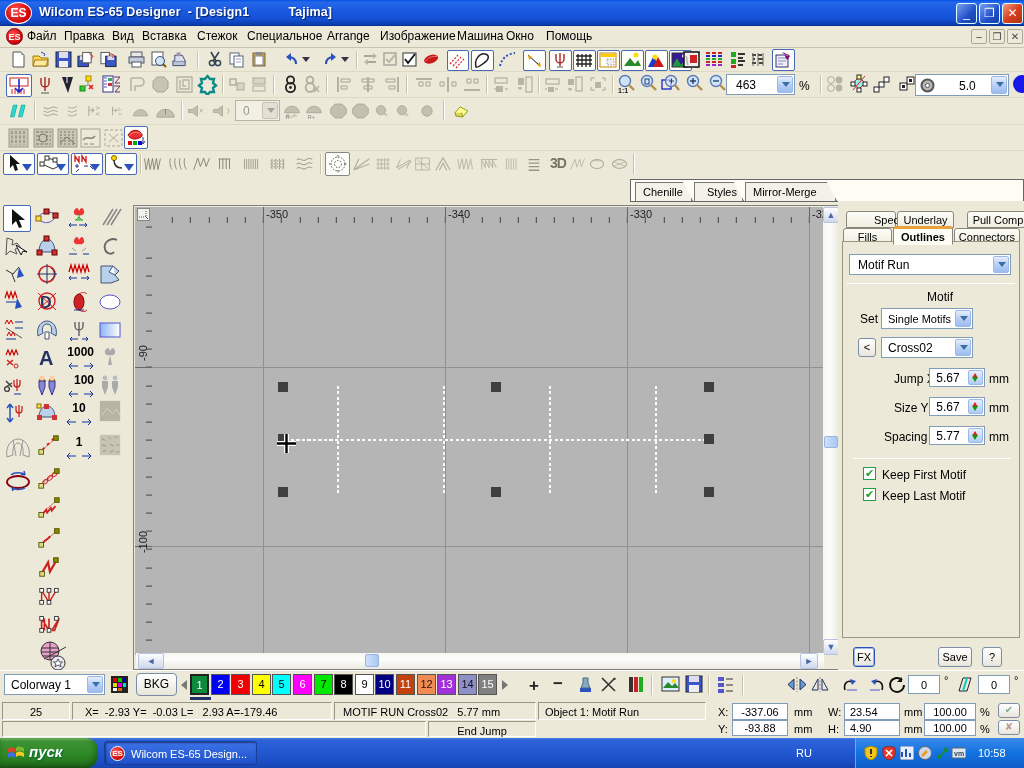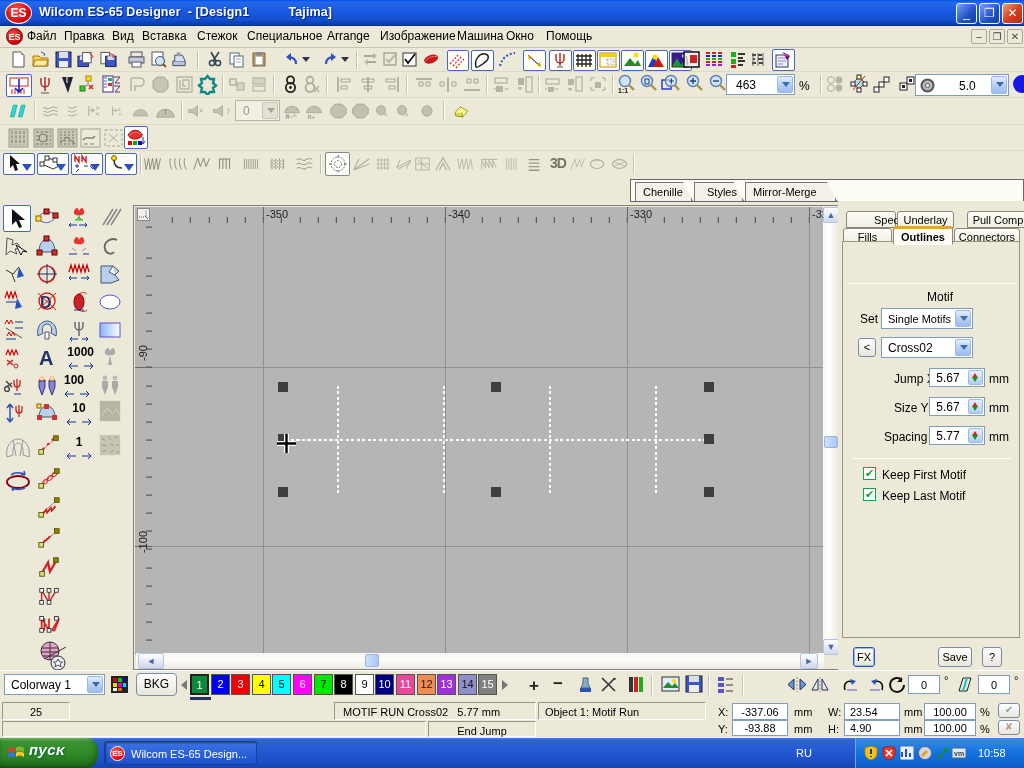--- a/index.html
+++ b/index.html
@@ -763,21 +763,21 @@
       <circle cx="4" cy="14" r="2.4" fill="none" stroke="#444" stroke-width="1.4"></circle>
       <path d="M14 4v12M11 5v4a3 3 0 006 0V5" fill="none" stroke="#c22" stroke-width="1.3"></path>
       <path d="M11 19h7" stroke="#139"></path>
     </svg>
 <svg class="lic" style="left:34px;top:196px;" viewBox="0 0 26 24">
       <path d="M5 8c1-4 5-4 6 0 1-4-3 8 0 0zM15 8c1-4 5-4 6 0" fill="#fd0" stroke="#860"></path>
       <path d="M5 8h6v6l-3 8-3-8zM15 8h6v6l-3 8-3-8z" fill="#88c" stroke="#339"></path>
       <circle cx="8" cy="5" r="2.4" fill="#fca"></circle>
       <circle cx="18" cy="5" r="2.4" fill="#fca"></circle>
     </svg>
-<div class="abs" style="left:64px;top:196px;width:30px;text-align:left;font-size:12px;font-weight:bold;">100<svg width="26" height="8" viewBox="0 0 26 8">
+<div class="abs" style="left:64px;top:196px;width:30px;text-align:right;font-size:12px;font-weight:bold;">100<svg width="26" height="8" viewBox="0 0 26 8">
         <path d="M1 4h9m-9 0l3-3m-3 3l3 3m21-3h-9m9 0l-3-3m3 3l-3 3" stroke="#139" fill="none"></path>
       </svg></div>
 <svg class="lic" style="left:97px;top:196px;" viewBox="0 0 26 24">
       <path d="M5 8h6v6l-3 8-3-8zM15 8h6v6l-3 8-3-8z" fill="#aaa"></path>
       <circle cx="8" cy="5" r="2.4" fill="#bbb"></circle>
       <circle cx="18" cy="5" r="2.4" fill="#bbb"></circle>
     </svg>
 <svg class="lic" style="left:3px;top:224px;" viewBox="0 0 26 24">
       <path d="M7 3v18m0-18l-3 4m3-4l3 4M7 21l-3-4m3 4l3-4" stroke="#2a52be" stroke-width="1.5" fill="none"></path>
       <path d="M16 4v12M13 5v4a3 3 0 006 0V5" fill="none" stroke="#c22" stroke-width="1.3"></path>
@@ -930,20 +930,24 @@
   </div>
 </div>
 <div class="abs" id="rightpanel">
   <div class="ptab" style="left:8px;top:10px;width:50px;padding-left:27px;">Special</div>
   <div class="ptab" style="left:59px;top:10px;width:57px;">Underlay</div>
   <div class="ptab" style="left:129px;top:10px;width:62px;">Pull Comp</div>
   <div class="ptab" style="left:5px;top:27px;width:49px;">Fills</div>
   <div class="ptab" style="left:55px;top:25px;width:60px;height:19px;background:#fdfdf6;border-bottom:1px solid #fdfdf6;font-weight:bold;z-index:3;border-top:3px solid #e8a33d;">Outlines</div>
   <div class="ptab" style="left:116px;top:27px;width:66px;">Connectors</div>
   <div id="pbox">
+    <div style="position:absolute;left:6px;top:12px;width:162px;height:21px;" class="combo">
+        <span style="position:absolute;left:8px;top:3px;font-size:12px;">Motif Run</span>
+        <div class="cb"></div>
+      </div>
     <div style="position:absolute;left:4px;top:41px;right:4px;height:1px;background:#c8c4ae;border-bottom:1px solid #fff;"></div>
     <span class="plabel" style="left:84px;top:48px;">Motif</span>
     <span class="plabel" style="left:17px;top:70px;">Set</span>
     <div style="position:absolute;left:38px;top:66px;width:92px;height:21px;" class="combo">
         <span style="position:absolute;left:6px;top:4px;font-size:11px;">Single Motifs</span>
         <div class="cb"></div>
       </div>
     <div class="xbtn" style="left:15px;top:96px;width:18px;height:19px;line-height:17px;">&lt;</div>
     <div style="position:absolute;left:38px;top:95px;width:92px;height:21px;" class="combo">
         <span style="position:absolute;left:6px;top:3px;font-size:12px;">Cross02</span>
@@ -1023,21 +1027,21 @@
   <div class="abs" style="left:190px;top:26px;width:21px;height:3px;background:#236;"></div>
   <div class="chip" style="left:211px;background:#0000f0;">2</div>
   <div class="chip" style="left:231px;background:#f00000;">3</div>
   <div class="chip" style="left:252px;background:#ffff00;color:#000;">4</div>
   <div class="chip" style="left:272px;background:#00ffff;color:#000;">5</div>
   <div class="chip" style="left:293px;background:#ff00ff;">6</div>
   <div class="chip" style="left:314px;background:#00e800;color:#000;">7</div>
   <div class="chip" style="left:334px;background:#000;">8</div>
   <div class="chip" style="left:355px;background:#fff;color:#000;">9</div>
   <div class="chip" style="left:375px;background:#000080;">10</div>
-  <div class="chip" style="left:396px;background:#ec4899;">11</div>
+  <div class="chip" style="left:396px;background:#c2410c;">11</div>
   <div class="chip" style="left:417px;background:#ef8b53;color:#311;">12</div>
   <div class="chip" style="left:437px;background:#a030d8;">13</div>
   <div class="chip" style="left:458px;background:#9090c8;color:#112;">14</div>
   <div class="chip" style="left:478px;background:#808080;">15</div>
   <div class="abs" style="left:502px;top:9px;border-top:5px solid transparent;border-bottom:5px solid transparent;border-left:6px solid #777;"></div>
   <div class="abs" style="left:529px;top:5px;font-size:17px;font-weight:bold;color:#222;">+</div>
   <div class="abs" style="left:553px;top:3px;font-size:17px;font-weight:bold;color:#222;">−</div>
   <svg class="abs" style="left:576px;top:4px;" width="19" height="19" viewBox="0 0 19 19">
       <path d="M4 13h11v4H4z" fill="#2a52be"></path>
       <path d="M7 3h5v5l2 5H5l2-5z" fill="#8ab" stroke="#468"></path>
@@ -1076,20 +1080,21 @@
       <path d="M11 2v15" stroke="#888" stroke-dasharray="2 1.5"></path>
       <path d="M8 4L2 9.5 8 15zM14 4l6 5.5-6 5.5z" fill="#69c" stroke="#236"></path>
     </svg>
   <svg class="abs" style="left:809px;top:4px;" width="22" height="19" viewBox="0 0 22 19">
       <path d="M11 2v15" stroke="#888" stroke-dasharray="2 1.5"></path>
       <path d="M9 4L3 15h6zM13 4l6 11h-6z" fill="none" stroke="#236"></path>
     </svg>
 </div>
 <div class="abs" id="status1">
   <div class="scell" style="left:2px;width:68px;text-align:center;">25</div>
+  <div class="scell" style="left:72px;width:260px;padding-left:12px;">X=&nbsp; -2.93 Y=&nbsp; -0.03 L=&nbsp;&nbsp; 2.93 A=-179.46</div>
   <div class="scell" style="left:334px;width:202px;padding-left:8px;">MOTIF RUN Cross02&nbsp;&nbsp; 5.77 mm</div>
   <div class="scell" style="left:538px;width:168px;padding-left:6px;">Object 1: Motif Run</div>
 </div>
 <div class="abs" id="status2">
   <div class="scell" style="left:2px;top:0;width:424px;"></div>
   <div class="scell" style="left:428px;top:0;width:108px;text-align:center;">End Jump</div>
 </div>
 <div class="abs" style="left:708px;top:700px;width:316px;height:38px;background:#ece9d8;">
   <span class="slbl" style="left:10px;top:6px;">X:</span>
   <div class="sinput" style="left:24px;top:3px;width:56px;height:17px;padding-top:2px;">-337.06</div>
@@ -1111,21 +1116,21 @@
   <div class="xbtn" style="left:290px;top:20px;width:22px;height:15px;color:#b99;font-size:10px;">✘</div>
 </div>
 <div class="abs" id="taskbar">
   <div id="startbtn">
     <svg style="position:absolute;left:7px;top:7px;" width="18" height="16" viewBox="0 0 18 16">
         <path d="M1 4c2-2 5-2 7 0v4C6 6 3 6 1 8z" fill="#e33e2c"></path>
         <path d="M9 3c2-2 5-2 8 0v4c-3-2-6-2-8 0z" fill="#7db72f"></path>
         <path d="M1 9c2-2 5-2 7 0v4c-2-2-5-2-7 0z" fill="#3b6ff0"></path>
         <path d="M9 8c2-2 5-2 8 0v4c-3-2-6-2-8 0z" fill="#ffc81e"></path>
       </svg>
-    <span style="position:absolute;left:29px;top:5px;text-shadow:1px 1px 2px #063;font-family:Liberation Mono, monospace;">пуск</span>
+    <span style="position:absolute;left:29px;top:5px;text-shadow:1px 1px 2px #063;">пуск</span>
   </div>
   <div class="abs" style="left:104px;top:3px;width:153px;height:24px;background:linear-gradient(180deg,#3d74e8,#1e50c8);border:1px solid #1a3f9a;border-radius:3px;box-shadow:inset 1px 1px 2px rgba(0,0,20,.5);">
     <div style="position:absolute;left:5px;top:4px;width:15px;height:15px;background:radial-gradient(circle at 40% 35%,#f66,#c00 70%);border-radius:50%;border:1px solid #fff;color:#fff;font-weight:bold;font-size:8px;text-align:center;line-height:14px;">ES</div>
     <span style="position:absolute;left:26px;top:6px;color:#fff;font-size:11px;">Wilcom ES-65 Design...</span>
   </div>
   <span class="abs" style="left:796px;top:9px;color:#fff;font-size:11px;">RU</span>
   <div class="abs" style="left:855px;top:0;width:169px;height:30px;background:linear-gradient(180deg,#3a8ae8 0%,#1272e0 50%,#0e5cc8 100%);border-left:1px solid #7ab;">
     <svg class="trayicon" style="left:8px;" viewBox="0 0 14 14">
         <path d="M7 0l6 2v5c0 4-3 6-6 7-3-1-6-3-6-7V2z" fill="#f4c518" stroke="#a80"></path>
         <path d="M7 3v5m0 2v1" stroke="#333" stroke-width="2"></path>

